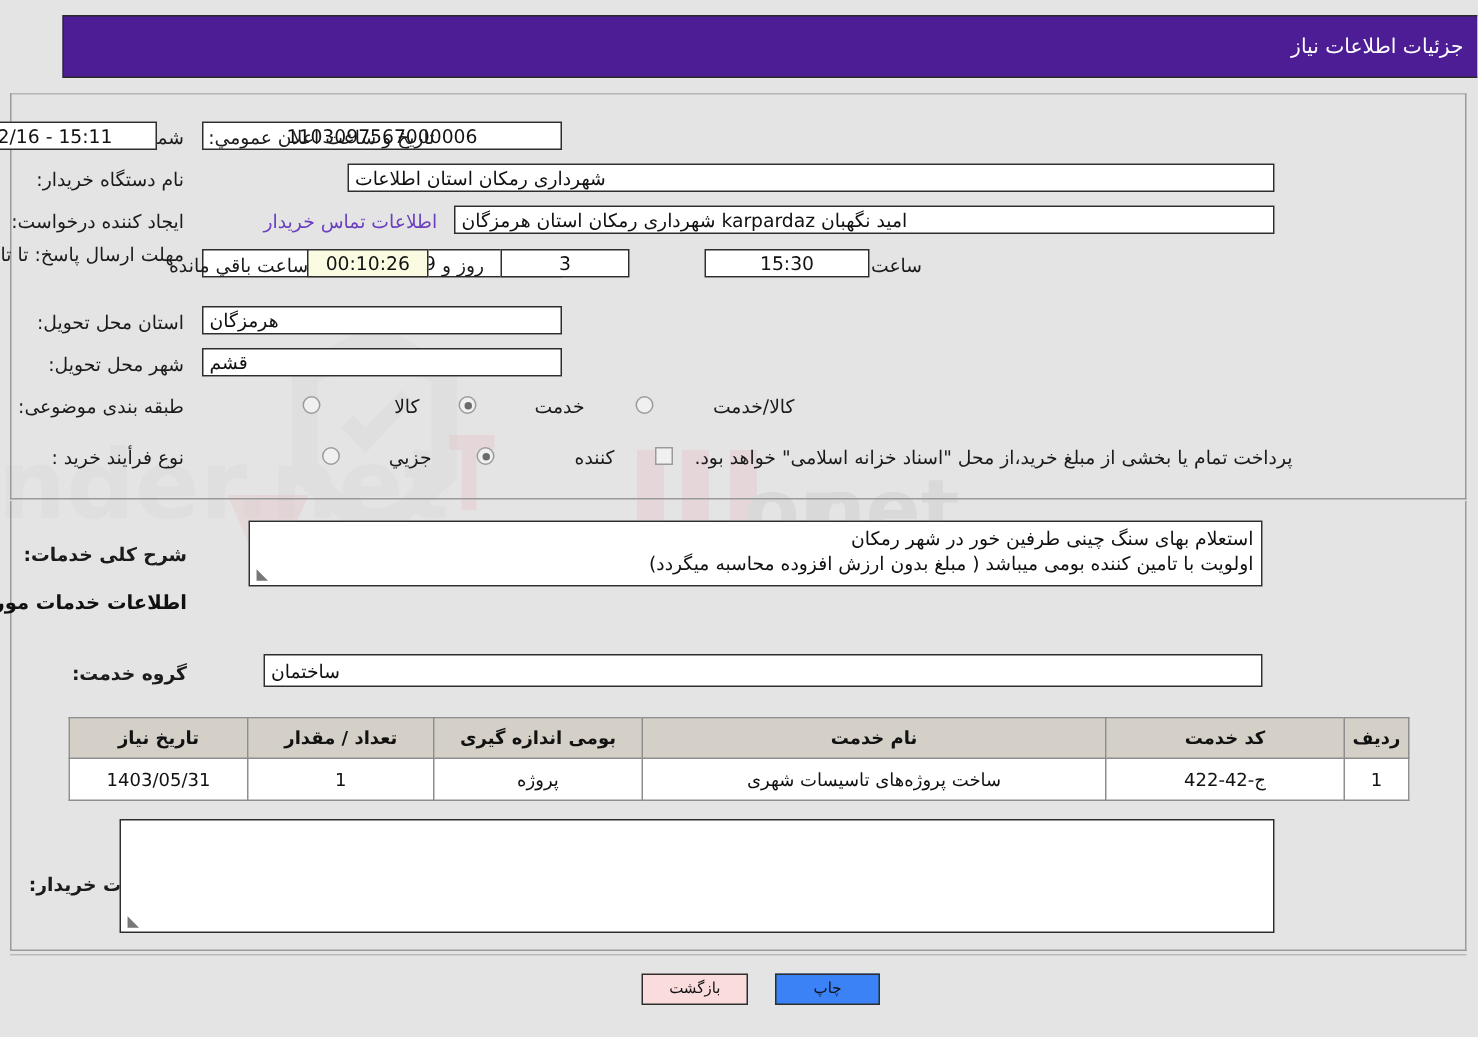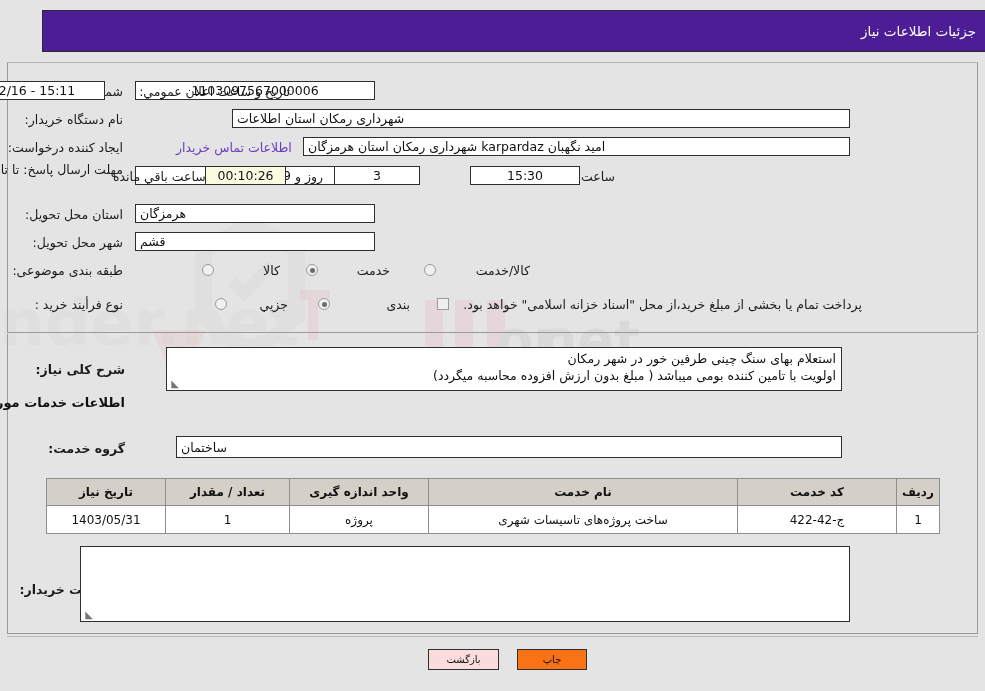--- a/index.html
+++ b/index.html
@@ -211,21 +211,21 @@
     border: 1px solid #2e2e2e;
     box-sizing: border-box;
     font-size: 10px;
     display: flex;
     align-items: center;
     justify-content: center;
     cursor: pointer;
     z-index: 4;
     font-family: "DejaVu Sans", "Liberation Sans", sans-serif;
   }
-  .btn-print  { background: #f97316; color: #111; }
+  .btn-print  { background: #3b82f6; color: #111; }
   .btn-back   { background: #fbdcdc; color: #111; }
   .hr-line {
     position: absolute;
     left: 7px;
     width: 971px;
     height: 0;
     border-top: 1px solid #b9b9b9;
     z-index: 1;
   }
 </style>
@@ -293,45 +293,45 @@
   <div class="lbl" style="right:705px; top:263px;">کالا</div>
   <span class="radio on" style="right:667px; top:264px;"></span>
   <div class="lbl" style="right:595px; top:263px;">خدمت</div>
   <span class="radio" style="right:549px; top:264px;"></span>
   <div class="lbl" style="right:455px; top:263px;">کالا/خدمت</div>
 
   <div class="lbl" style="right:862px; top:297px;">نوع فرأیند خرید :</div>
   <span class="radio" style="right:758px; top:298px;"></span>
   <div class="lbl" style="right:697px; top:297px;">جزیي</div>
   <span class="radio on" style="right:655px; top:298px;"></span>
-  <div class="lbl" style="right:575px; top:297px;">بندی</div>
+  <div class="lbl" style="right:575px; top:297px;">کننده</div>
   <span class="checkbox" style="right:536px; top:298px;"></span>
   <div class="lbl" style="right:123px; top:297px; left:122px; text-align:right;">پرداخت تمام یا بخشی از مبلغ خرید،از محل "اسناد خزانه اسلامی" خواهد بود.</div>
 
   <div class="panel2"></div>
 
-  <div class="lbl lbl-b" style="right:860px; top:362px;">شرح کلی نیاز:</div>
+  <div class="lbl lbl-b" style="right:860px; top:362px;">شرح کلی خدمات:</div>
   <div class="ta" style="left:166px; top:347px; width:676px; height:44px;">
     <div>استعلام بهای سنگ چینی طرفین خور در شهر رمکان</div>
     <div>اولویت با تامین کننده بومی میباشد ( مبلغ بدون ارزش افزوده محاسبه میگردد)</div>
     <span class="resz">◣</span>
   </div>
 
   <div class="sec-h" style="right:860px; top:395px;">اطلاعات خدمات مورد نیاز</div>
 
   <div class="lbl lbl-b" style="right:860px; top:441px;">گروه خدمت:</div>
   <div class="fld right" style="left:176px; top:436px; width:666px; height:22px;">ساختمان</div>
 
   <table class="grid">
     <thead>
       <tr>
         <th style="width:34px;">ردیف</th>
         <th style="width:150px;">کد خدمت</th>
         <th>نام خدمت</th>
-        <th style="width:130px;">واحد اندازه گیری</th>
+        <th style="width:130px;">بومی اندازه گیری</th>
         <th style="width:115px;">تعداد / مقدار</th>
         <th style="width:110px;">تاریخ نیاز</th>
       </tr>
     </thead>
     <tbody>
       <tr>
         <td>1</td>
         <td>ج-42-422</td>
         <td>ساخت پروژه‌های تاسیسات شهری</td>
         <td>پروژه</td>

